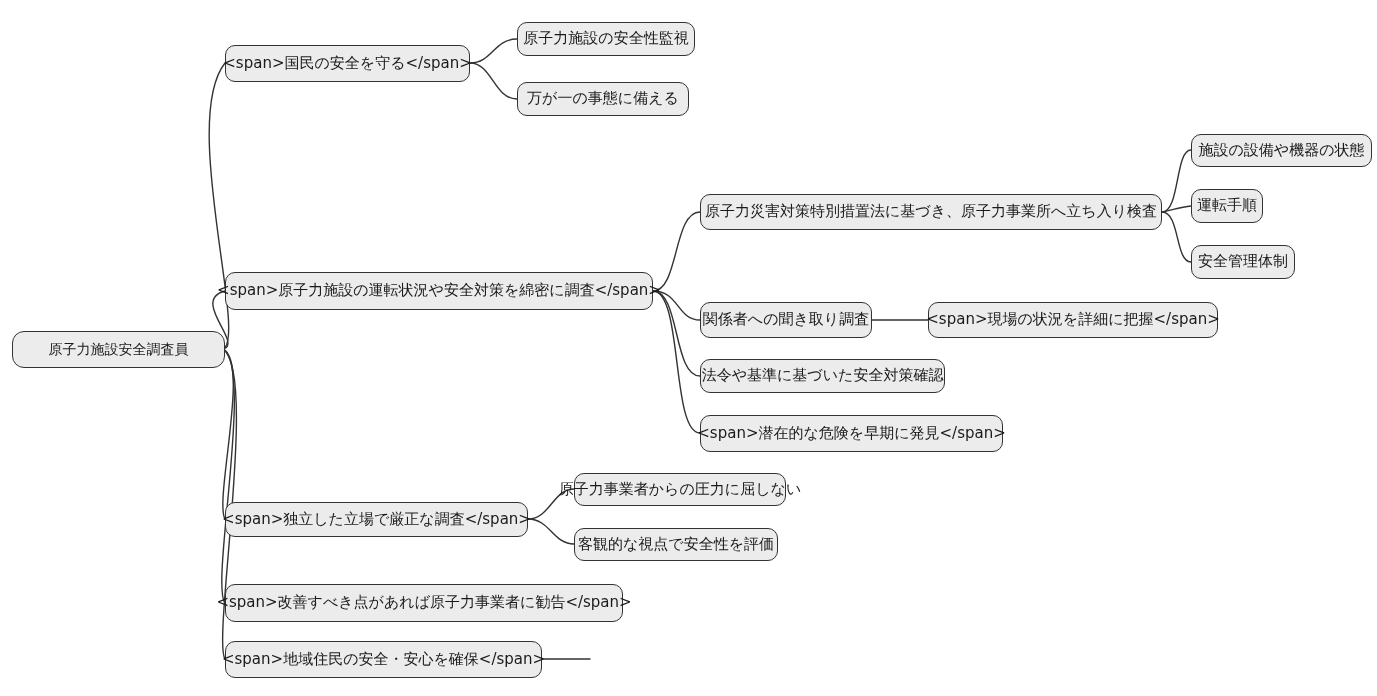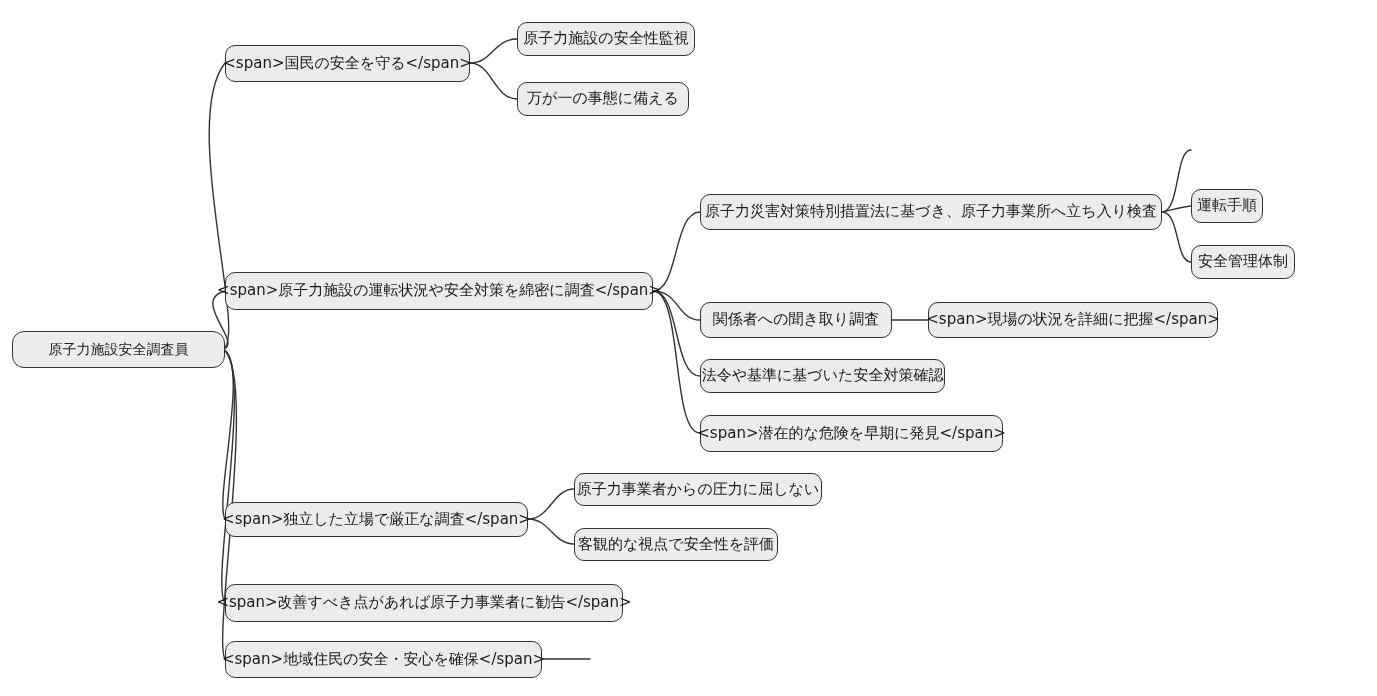--- a/index.html
+++ b/index.html
@@ -72,28 +72,29 @@
   </svg>
 
   <div class="node root" style="left:12px; top:331px; width:213px; height:37px;">原子力施設安全調査員</div>
 
   <div class="node" style="left:225px; top:45px; width:245px; height:37px;">&lt;span&gt;国民の安全を守る&lt;/span&gt;</div>
   <div class="node" style="left:517px; top:22px; width:178px; height:34px;">原子力施設の安全性監視</div>
   <div class="node" style="left:517px; top:82px; width:172px; height:34px;">万が一の事態に備える</div>
 
   <div class="node" style="left:225px; top:272px; width:428px; height:38px;">&lt;span&gt;原子力施設の運転状況や安全対策を綿密に調査&lt;/span&gt;</div>
   <div class="node" style="left:700px; top:194px; width:462px; height:36px;">原子力災害対策特別措置法に基づき、原子力事業所へ立ち入り検査</div>
+  <div class="node" style="left:1191px; top:134px; width:181px; height:33px;">施設の設備や機器の状態</div>
   <div class="node" style="left:1191px; top:189px; width:72px; height:34px;">運転手順</div>
   <div class="node" style="left:1191px; top:245px; width:104px; height:34px;">安全管理体制</div>
-  <div class="node" style="left:700px; top:302px; width:192px; height:36px;border-radius:10px;">関係者への聞き取り調査</div>
+  <div class="node" style="left:700px; top:302px; width:172px; height:36px;border-radius:10px;">関係者への聞き取り調査</div>
   <div class="node" style="left:928px; top:302px; width:290px; height:36px;">&lt;span&gt;現場の状況を詳細に把握&lt;/span&gt;</div>
   <div class="node" style="left:700px; top:359px; width:245px; height:34px;">法令や基準に基づいた安全対策確認</div>
   <div class="node" style="left:700px; top:415px; width:303px; height:37px;">&lt;span&gt;潜在的な危険を早期に発見&lt;/span&gt;</div>
 
   <div class="node" style="left:225px; top:502px; width:303px; height:35px;">&lt;span&gt;独立した立場で厳正な調査&lt;/span&gt;</div>
-  <div class="node" style="left:574px; top:473px; width:248px; height:33px;">原子力事業者からの圧力に屈しない</div>
+  <div class="node" style="left:574px; top:473px; width:212px; height:33px;">原子力事業者からの圧力に屈しない</div>
   <div class="node" style="left:574px; top:528px; width:204px; height:33px;">客観的な視点で安全性を評価</div>
 
   <div class="node" style="left:225px; top:584px; width:398px; height:38px;text-align:center;">&lt;span&gt;改善すべき点があれば原子力事業者に勧告&lt;/span&gt;</div>
 
   <div class="node" style="left:225px; top:641px; width:317px; height:37px;">&lt;span&gt;地域住民の安全・安心を確保&lt;/span&gt;</div>
 
 </div>
 
 </body></html>

